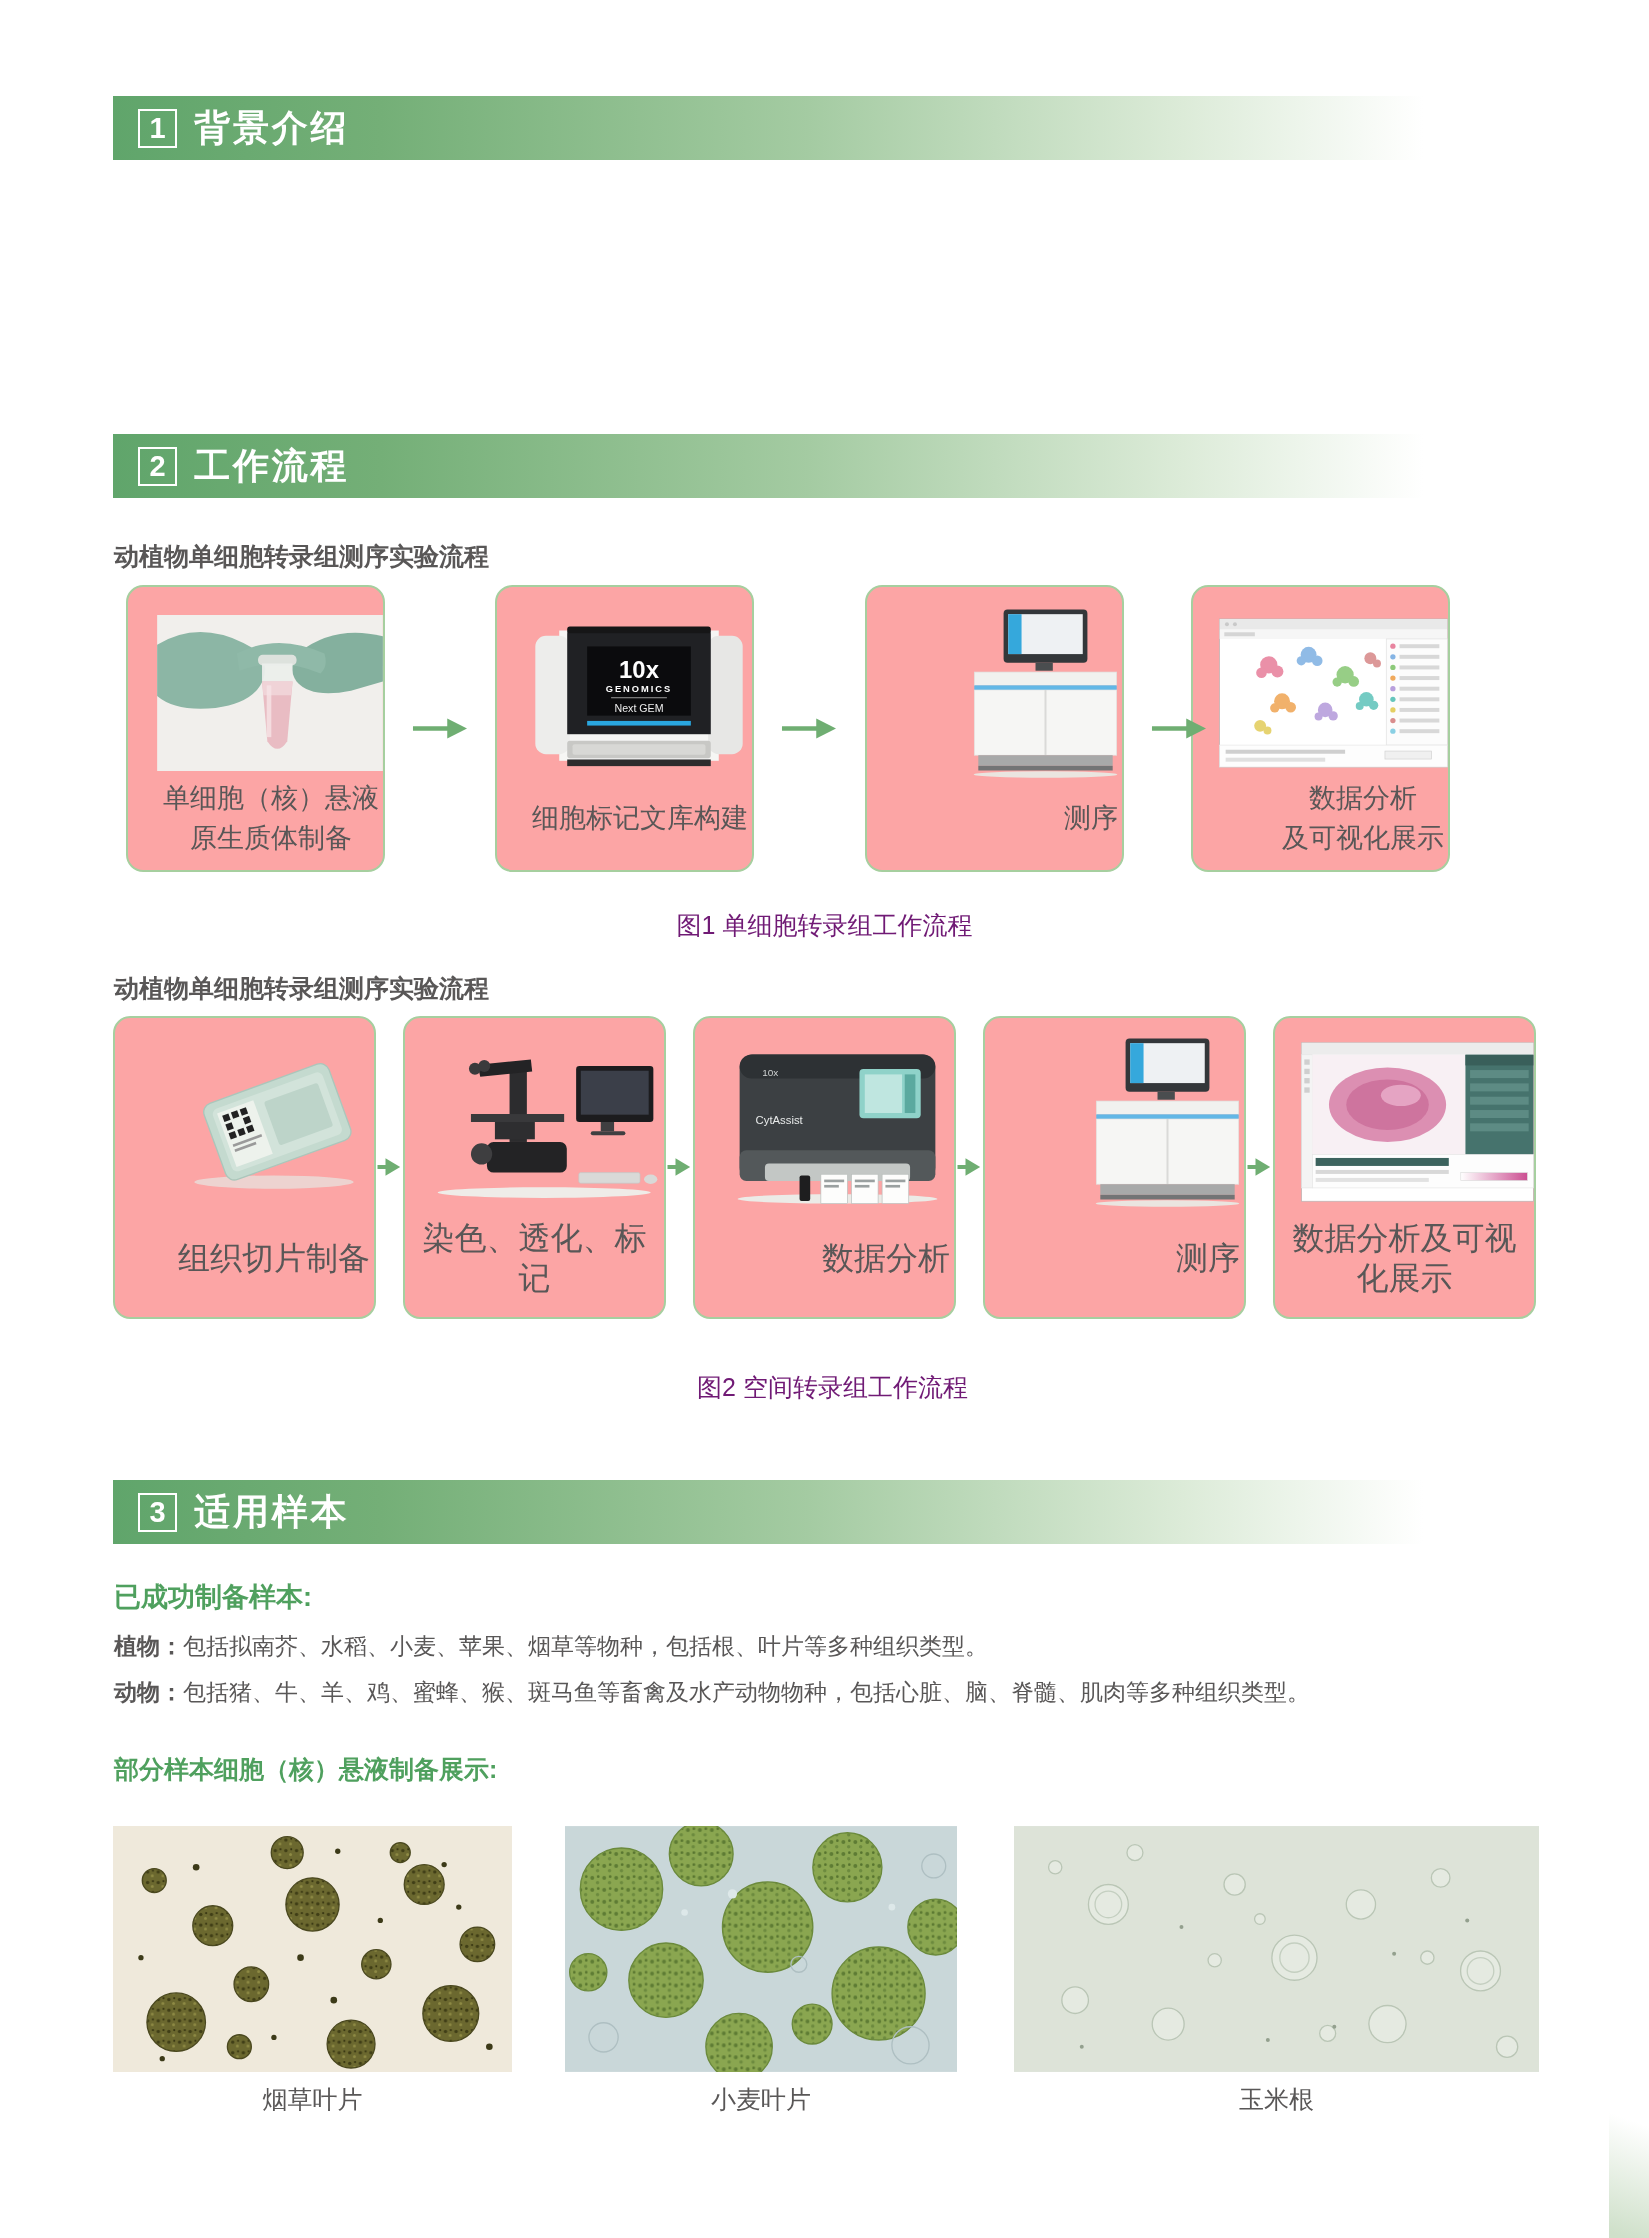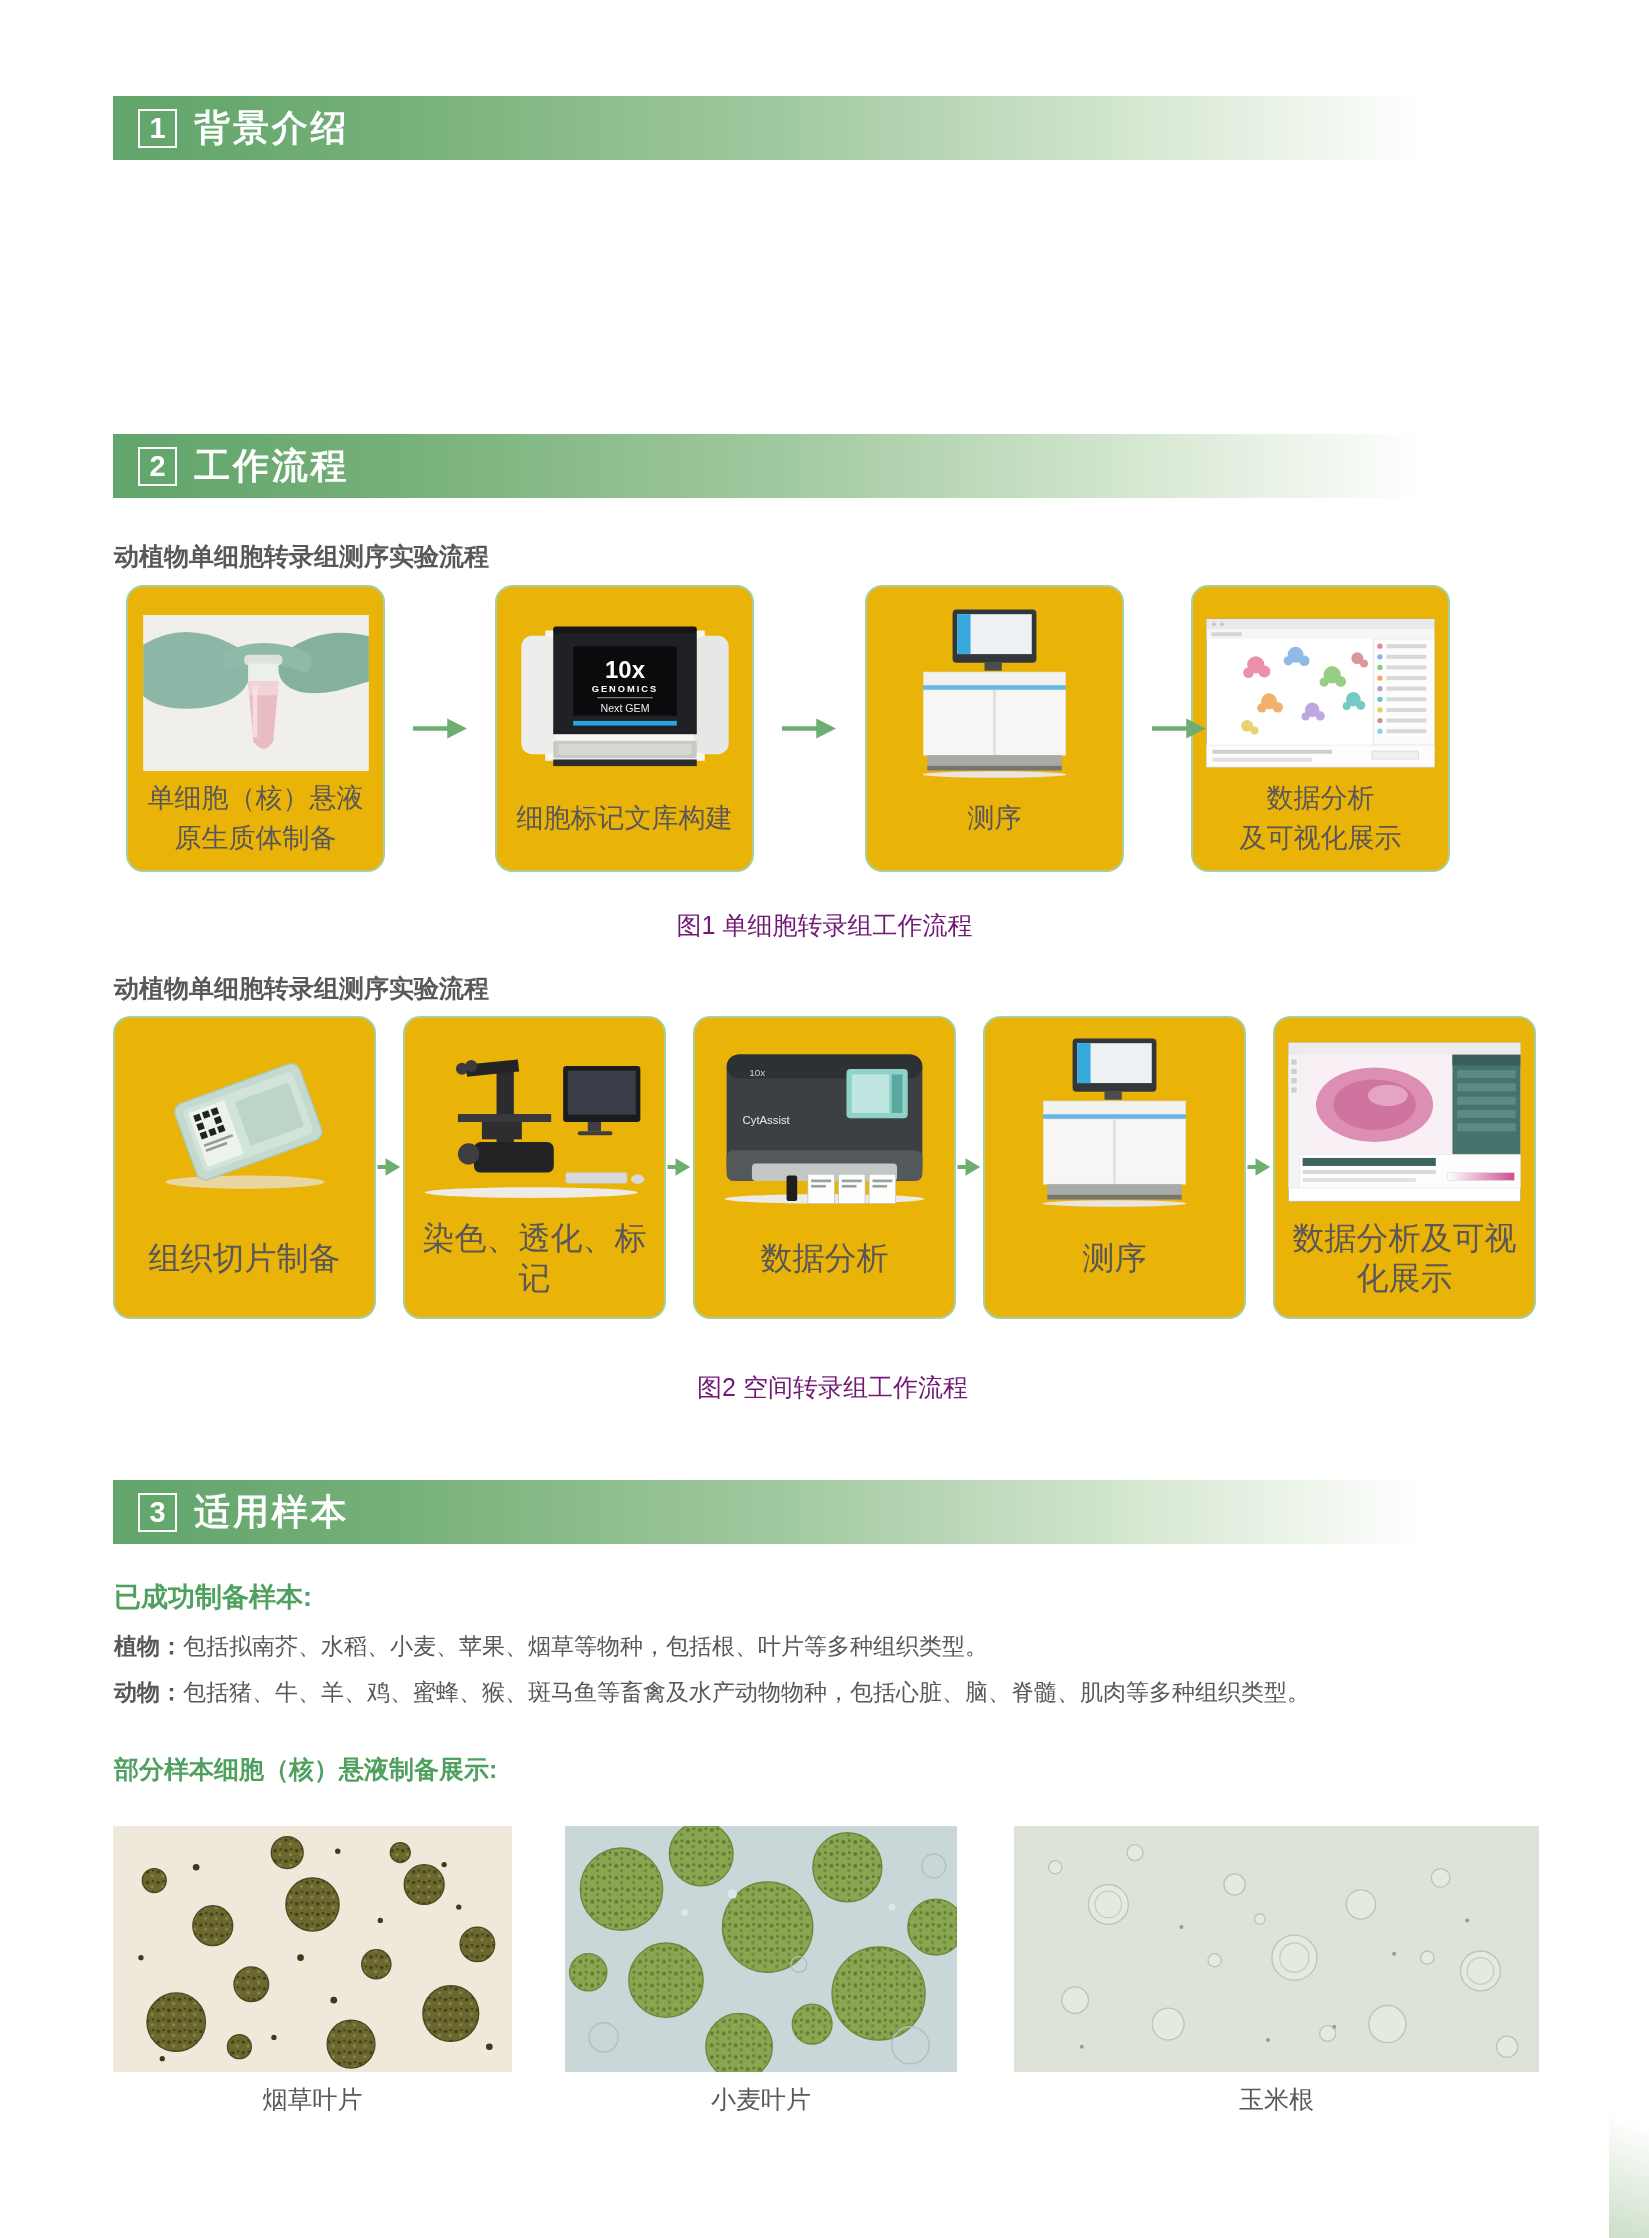--- a/index.html
+++ b/index.html
@@ -12,21 +12,21 @@
   .section-num{box-sizing:border-box;width:39px;height:39px;border:2.7px solid #ffffff;color:#ffffff;
     font-size:29px;font-weight:bold;display:flex;align-items:center;justify-content:center;margin-left:25px;}
   .section-title{color:#ffffff;font-size:36px;font-weight:bold;margin-left:17.3px;letter-spacing:2.7px;text-align:center;}
 
   .intro{position:absolute;left:114px;top:196px;width:1423px;font-size:24.6px;line-height:43px;
     text-align:justify;text-indent:51px;}
 
   .subtitle{position:absolute;left:114px;font-size:25px;font-weight:bold;color:#595757;}
 
   .flow-box{position:absolute;box-sizing:border-box;border:2px solid #a6cf9f;border-radius:17.3px;
-    background:#eab308;display:flex;flex-direction:column;align-items:center;}
+    background:#fca5a5;display:flex;flex-direction:column;align-items:flex-end;}
   .fb1{top:585px;width:259px;height:287px;}
   .fb2{top:1016px;width:263px;height:303px;}
   .fb1 .flow-img{margin-top:24px;height:164px;display:flex;align-items:center;justify-content:center;}
   .fb2 .flow-img{margin-top:17.3px;height:173px;display:flex;align-items:center;justify-content:center;}
   .flow-label{flex:1;display:flex;align-items:center;justify-content:center;text-align:center;
     font-size:27px;line-height:40px;color:#595757;white-space:pre-line;padding:0 4px 9.3px 4px;}
   .fb2 .flow-label{font-size:32px;}
 
   .arrow{position:absolute;}
   .caption{position:absolute;left:0;width:1649px;text-align:center;font-size:25px;color:#701a75;}

